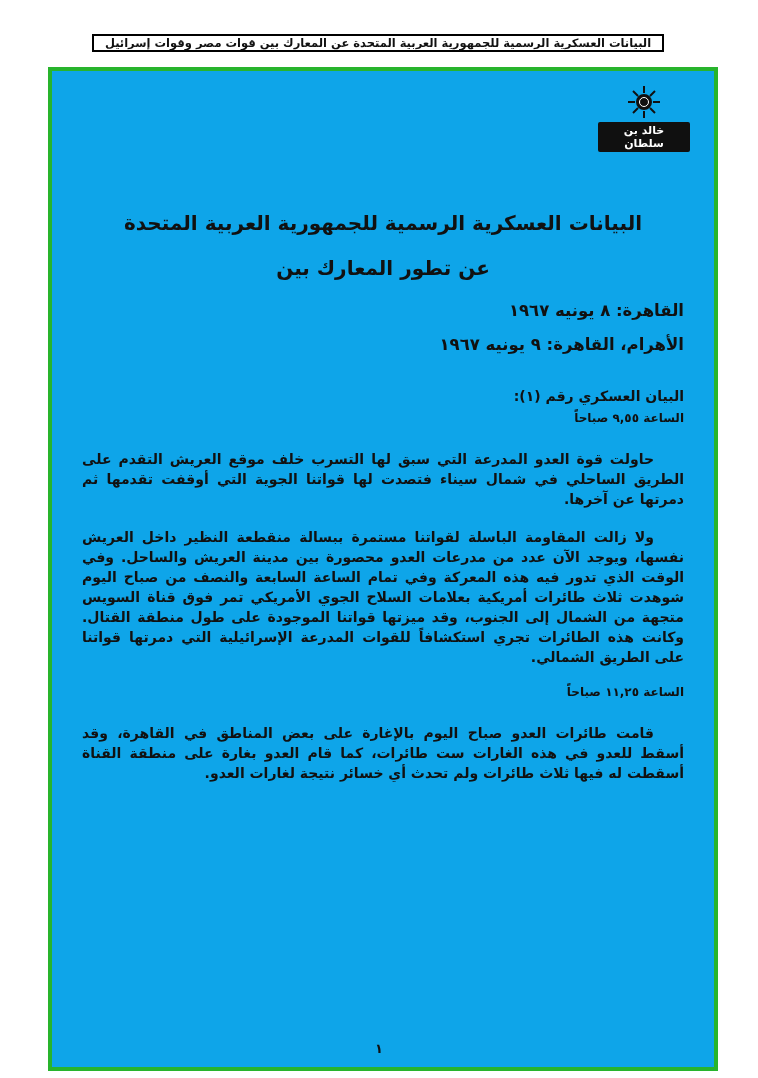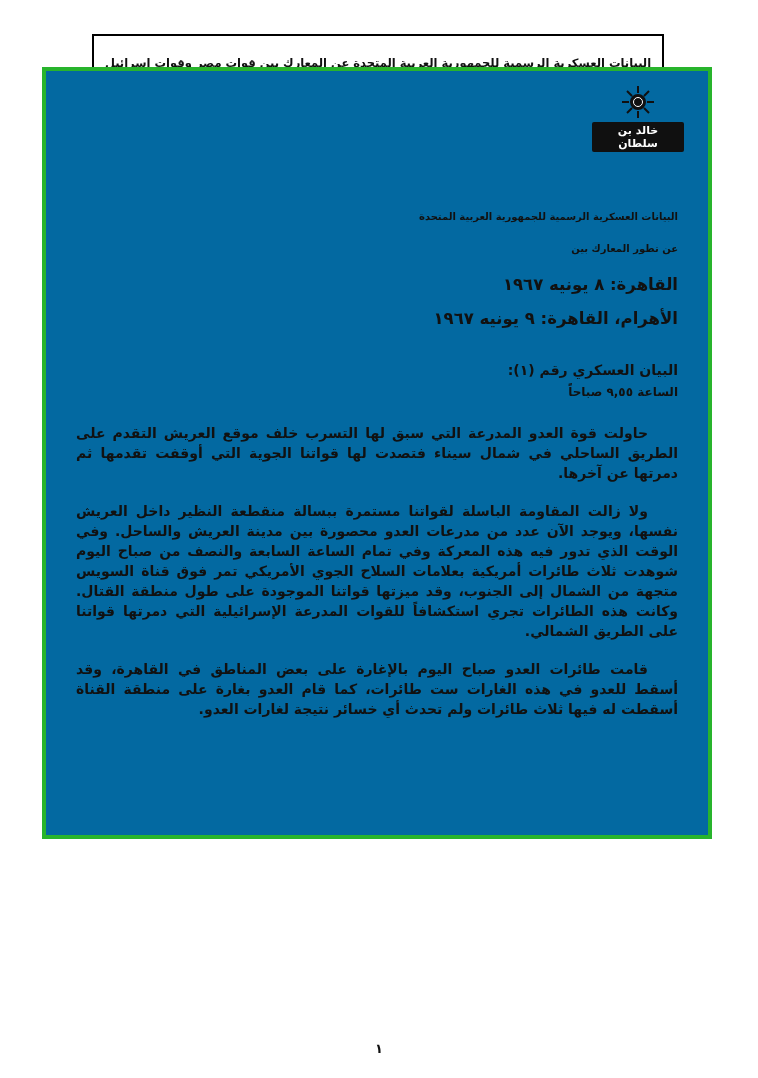--- a/index.html
+++ b/index.html
@@ -5,43 +5,43 @@
   :root { --green: #28b42c; --ink: #111111; }
   * { margin: 0; padding: 0; box-sizing: border-box; }
   html, body { background: #ffffff; }
   body {
     width: 758px; height: 1078px; position: relative; overflow: hidden;
     font-family: "DejaVu Sans", sans-serif; color: var(--ink);
   }
 
   .top-banner {
     position: absolute; top: 34px; left: 92px; width: 572px;
-    border: 2px solid #000; padding: 20px 8px; text-align: center;
+    border: 2px solid #000; padding: 0 8px; text-align: center;
     font-size: 11.5px; font-weight: bold; direction: rtl; background: #fff;
   }
 
   .green-box {
-    position: absolute; top: 67px; left: 42px; width: 670px; height: 772px;
-    border: 4px solid var(--green); background: #0369a1;
+    position: absolute; top: 67px; left: 48px; width: 670px; height: 1004px;
+    border: 4px solid var(--green); background: #0ea5e9;
   }
 
   .logo {
     position: absolute; top: 14px; right: 24px; width: 92px;
     text-align: center; direction: rtl;
   }
   .seal { display: block; margin: 0 auto 1px; }
   .logo-text {
     display: inline-block; margin-top: 2px; padding: 2px 5px;
     background: #101010; color: #ffffff; font-size: 11px; font-weight: bold;
     border-radius: 2px;
   }
 
   .doc-content { padding: 0 30px; direction: rtl; }
 
-  .title-block { margin-top: 140px; font-weight: bold; font-size: 10px; }
+  .title-block { margin-top: 140px; text-align: center; font-weight: bold; font-size: 20px; }
   .title-line { margin-bottom: 21px; }
 
   .date-block { text-align: center; font-weight: bold; font-size: 16.5px; margin-top: 10px; margin-bottom: 34px; }
   .date-line { margin-bottom: 15px; text-align: right; }
 
   .bulletin { margin-top: 16px; }
   .bulletin-heading { font-size: 14px; font-weight: bold; margin-bottom: 7px; }
   .bulletin-time { font-size: 12px; font-weight: bold; margin-bottom: 24px; }
 
   .body-para {
@@ -94,19 +94,20 @@
     </div>
 
     <div class="bulletin">
       <div class="bulletin-heading">البيان العسكري رقم (١):</div>
       <div class="bulletin-time">الساعة ٩,٥٥ صباحاً</div>
       <p class="body-para">حاولت قوة العدو المدرعة التي سبق لها التسرب خلف موقع العريش التقدم على الطريق الساحلي في شمال سيناء فتصدت لها قواتنا الجوية التي أوقفت تقدمها ثم دمرتها عن آخرها.</p>
       <p class="body-para">ولا زالت المقاومة الباسلة لقواتنا مستمرة ببسالة منقطعة النظير داخل العريش نفسها، ويوجد الآن عدد من مدرعات العدو محصورة بين مدينة العريش والساحل. وفي الوقت الذي تدور فيه هذه المعركة وفي تمام الساعة السابعة والنصف من صباح اليوم شوهدت ثلاث طائرات أمريكية بعلامات السلاح الجوي الأمريكي تمر فوق قناة السويس متجهة من الشمال إلى الجنوب، وقد ميزتها قواتنا الموجودة على طول منطقة القتال. وكانت هذه الطائرات تجري استكشافاً للقوات المدرعة الإسرائيلية التي دمرتها قواتنا على الطريق الشمالي.</p>
     </div>
 
     <div class="bulletin">
+      <div class="bulletin-time">الساعة ١١,٢٥ صباحاً</div>
       <p class="body-para">قامت طائرات العدو صباح اليوم بالإغارة على بعض المناطق في القاهرة، وقد أسقط للعدو في هذه الغارات ست طائرات، كما قام العدو بغارة على منطقة القناة أسقطت له فيها ثلاث طائرات ولم تحدث أي خسائر نتيجة لغارات العدو.</p>
     </div>
 
   </div>
 </div>
 
 <div class="page-number">١</div>
 
 </body></html>

